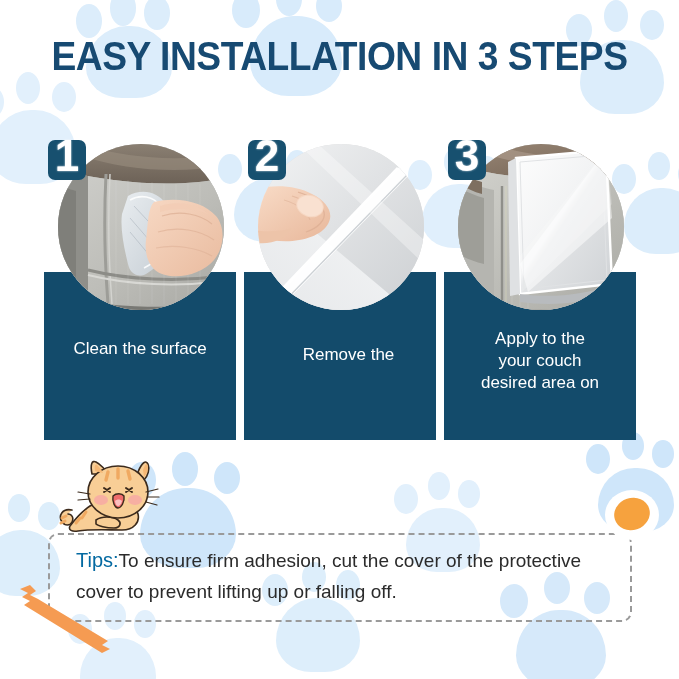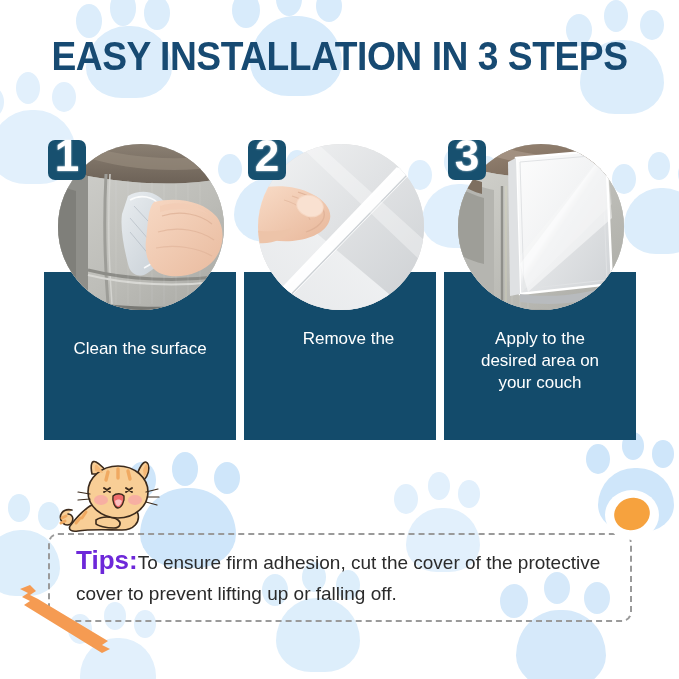--- a/index.html
+++ b/index.html
@@ -49,21 +49,21 @@
   }
   .panel-label{
     position:absolute;left:0;right:0;
     color:#ffffff;
     font-size:17px;
     line-height:1.28;
     text-align:center;
     font-family:"Liberation Sans", sans-serif;
   }
   .c1 .panel-label{top:66px;}
-  .c2 .panel-label{top:56px;padding-left:17px;}
+  .c2 .panel-label{top:72px;padding-left:17px;}
   .c3 .panel-label{top:56px;}
 
   
   .photo{
     position:absolute;left:14px;top:12px;
     width:166px;height:166px;border-radius:50%;
     overflow:hidden;z-index:2;
     background:#dcdcdc;
   }
   .photo svg{display:block;width:166px;height:166px;}
@@ -91,21 +91,21 @@
   .tips-box{
     position:absolute;left:48px;top:533px;width:580px;height:85px;
     border:2px dashed #9a9a9a;border-radius:10px;
     z-index:3;background:transparent;
   }
   .tips-text{
     position:absolute;left:26px;top:10px;width:530px;
     font-family:"Liberation Sans", sans-serif;
     font-size:19px;line-height:31px;color:#2b2b2b;
   }
-  .tips-label{color:#6d28d9;font-weight:bold;font-size:26px;}
+  .tips-label{color:#0369a1;font-weight:normal;font-size:20px;}
 
   
   .tape{position:absolute;left:14px;top:583px;width:106px;height:72px;z-index:6;}
   
   .dot{position:absolute;left:604px;top:489px;width:56px;height:52px;z-index:6;}
 </style>
 </head>
 <body>
 
 <div class="page">
@@ -347,22 +347,22 @@
       </div>
       <div class="badge">
         <div class="num">2</div>
       </div>
     </div>
 
     <div class="card c3">
       <div class="panel">
         <div class="panel-label">
           <div>Apply to the</div>
+          <div>your couch</div>
           <div>desired area on</div>
-          <div>your couch</div>
         </div>
       </div>
       <div class="photo">
         <svg viewBox="0 0 166 166" xmlns="http://www.w3.org/2000/svg">
           <defs>
             <linearGradient id="g3wood" x1="0" y1="0" x2="1" y2="1">
               <stop offset="0%" stop-color="#9b8876"></stop>
                 <stop offset="100%" stop-color="#6f6053"></stop>
             </linearGradient>
             <linearGradient id="g3sofa" x1="0" y1="0" x2="1" y2="1">

